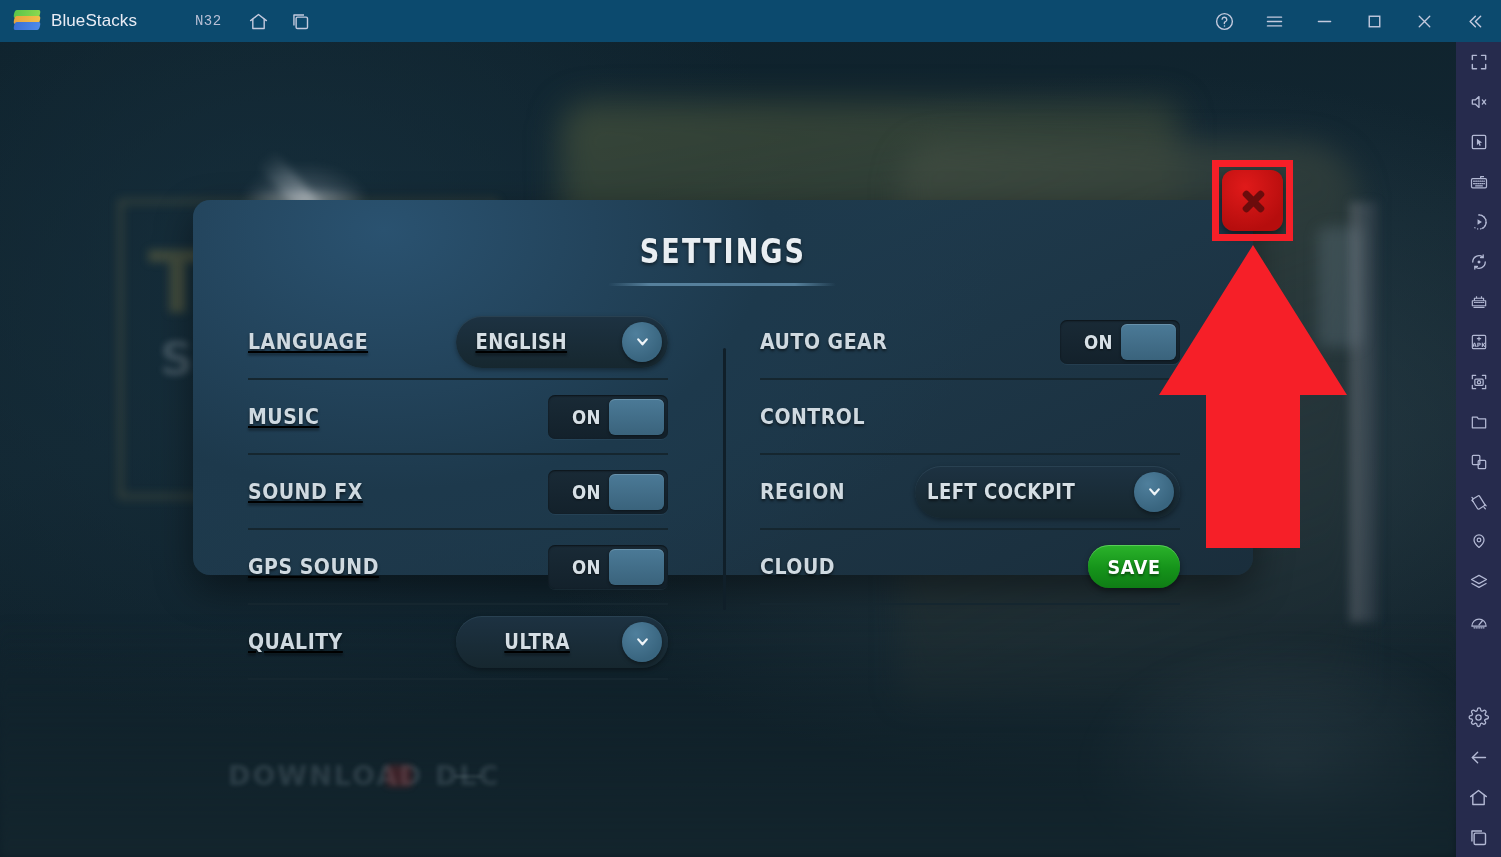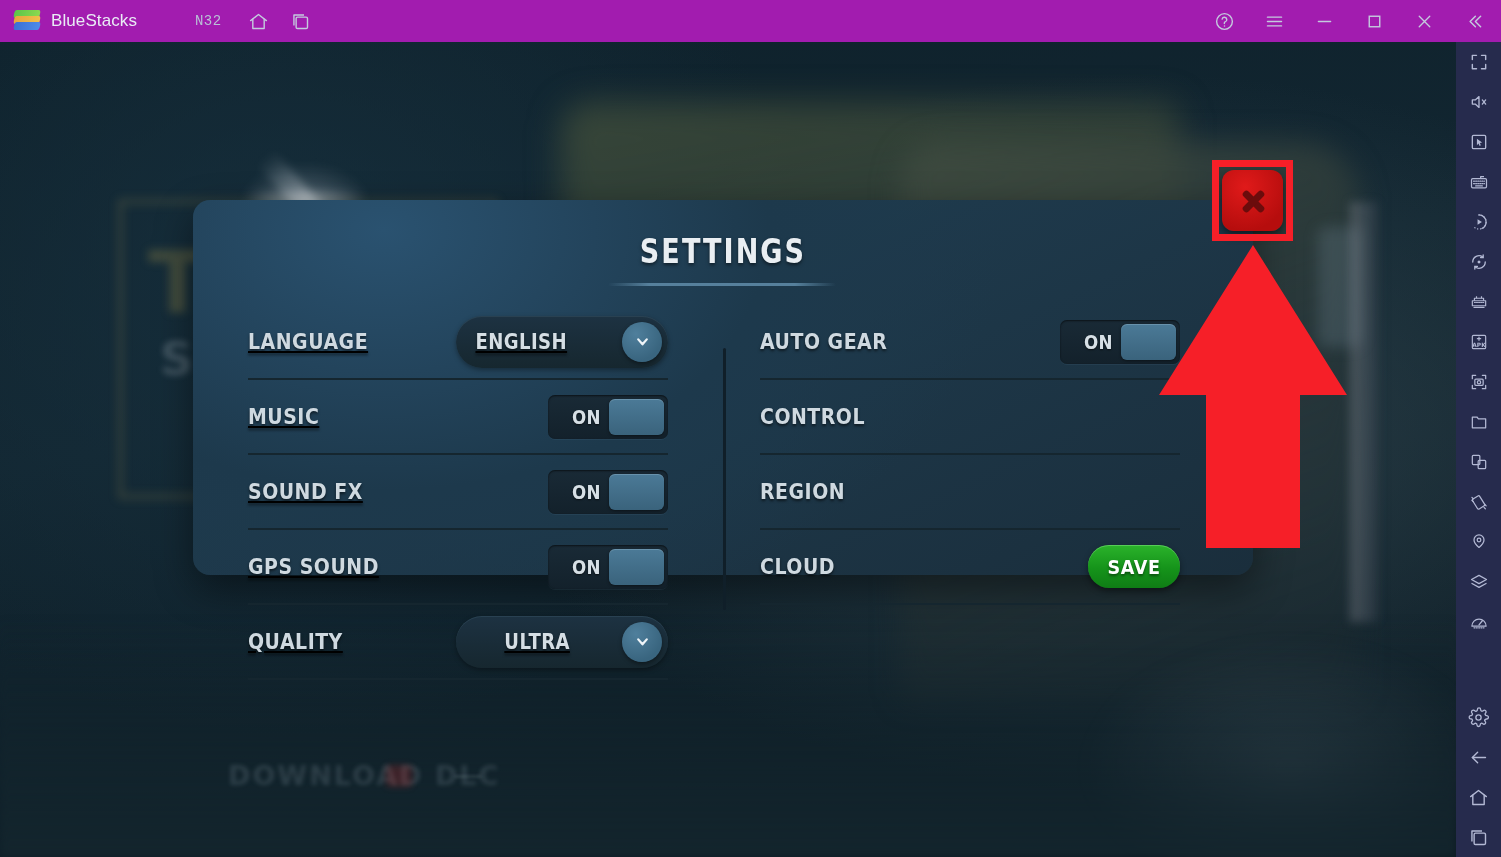--- a/index.html
+++ b/index.html
@@ -12,21 +12,21 @@
   #root {
     position: relative;
     width: 1501px; height: 857px;
     overflow: hidden;
   }
 
   
   .titlebar {
     position: absolute; left: 0; top: 0;
     width: 1501px; height: 42px;
-    background: #a21caf;
+    background: #0c4a6e;
     display: flex; align-items: center;
     z-index: 60;
   }
   .bs-logo {
     margin-left: 14px; width: 26px; height: 22px; position: relative;
   }
   .bs-logo i {
     position: absolute; left: 0; width: 26px; height: 8px;
     border-radius: 3px / 6px; display: block;
   }
@@ -415,20 +415,30 @@
           </div>
         </div>
       </div>
 
       <div class="row">
         <div class="row-label">CONTROL</div>
       </div>
 
       <div class="row">
         <div class="row-label">REGION</div>
+        <div class="row-ctl">
+          <div class="dd" style="min-width:222px">
+            <div class="dd-value">LEFT COCKPIT</div>
+            <div class="dd-btn">
+              <svg width="17" height="17" viewBox="0 0 24 24" fill="none" stroke="#eef4f8" stroke-width="3.2" stroke-linecap="round" stroke-linejoin="round">
+                  <polyline points="6 9 12 16 18 9"></polyline>
+                </svg>
+            </div>
+          </div>
+        </div>
       </div>
 
       <div class="row">
         <div class="row-label">CLOUD</div>
         <div class="row-ctl">
           <div class="save-btn">
             <span>SAVE</span>
           </div>
         </div>
       </div>

